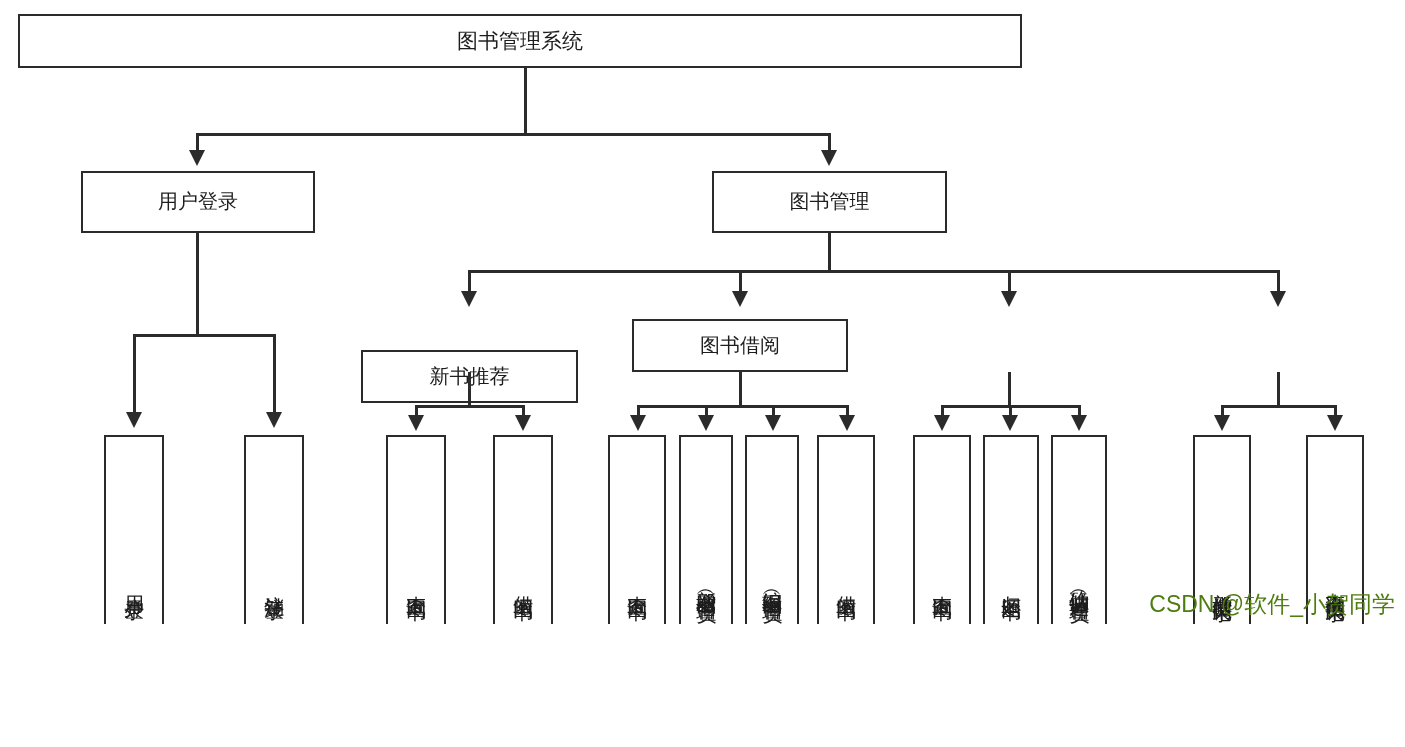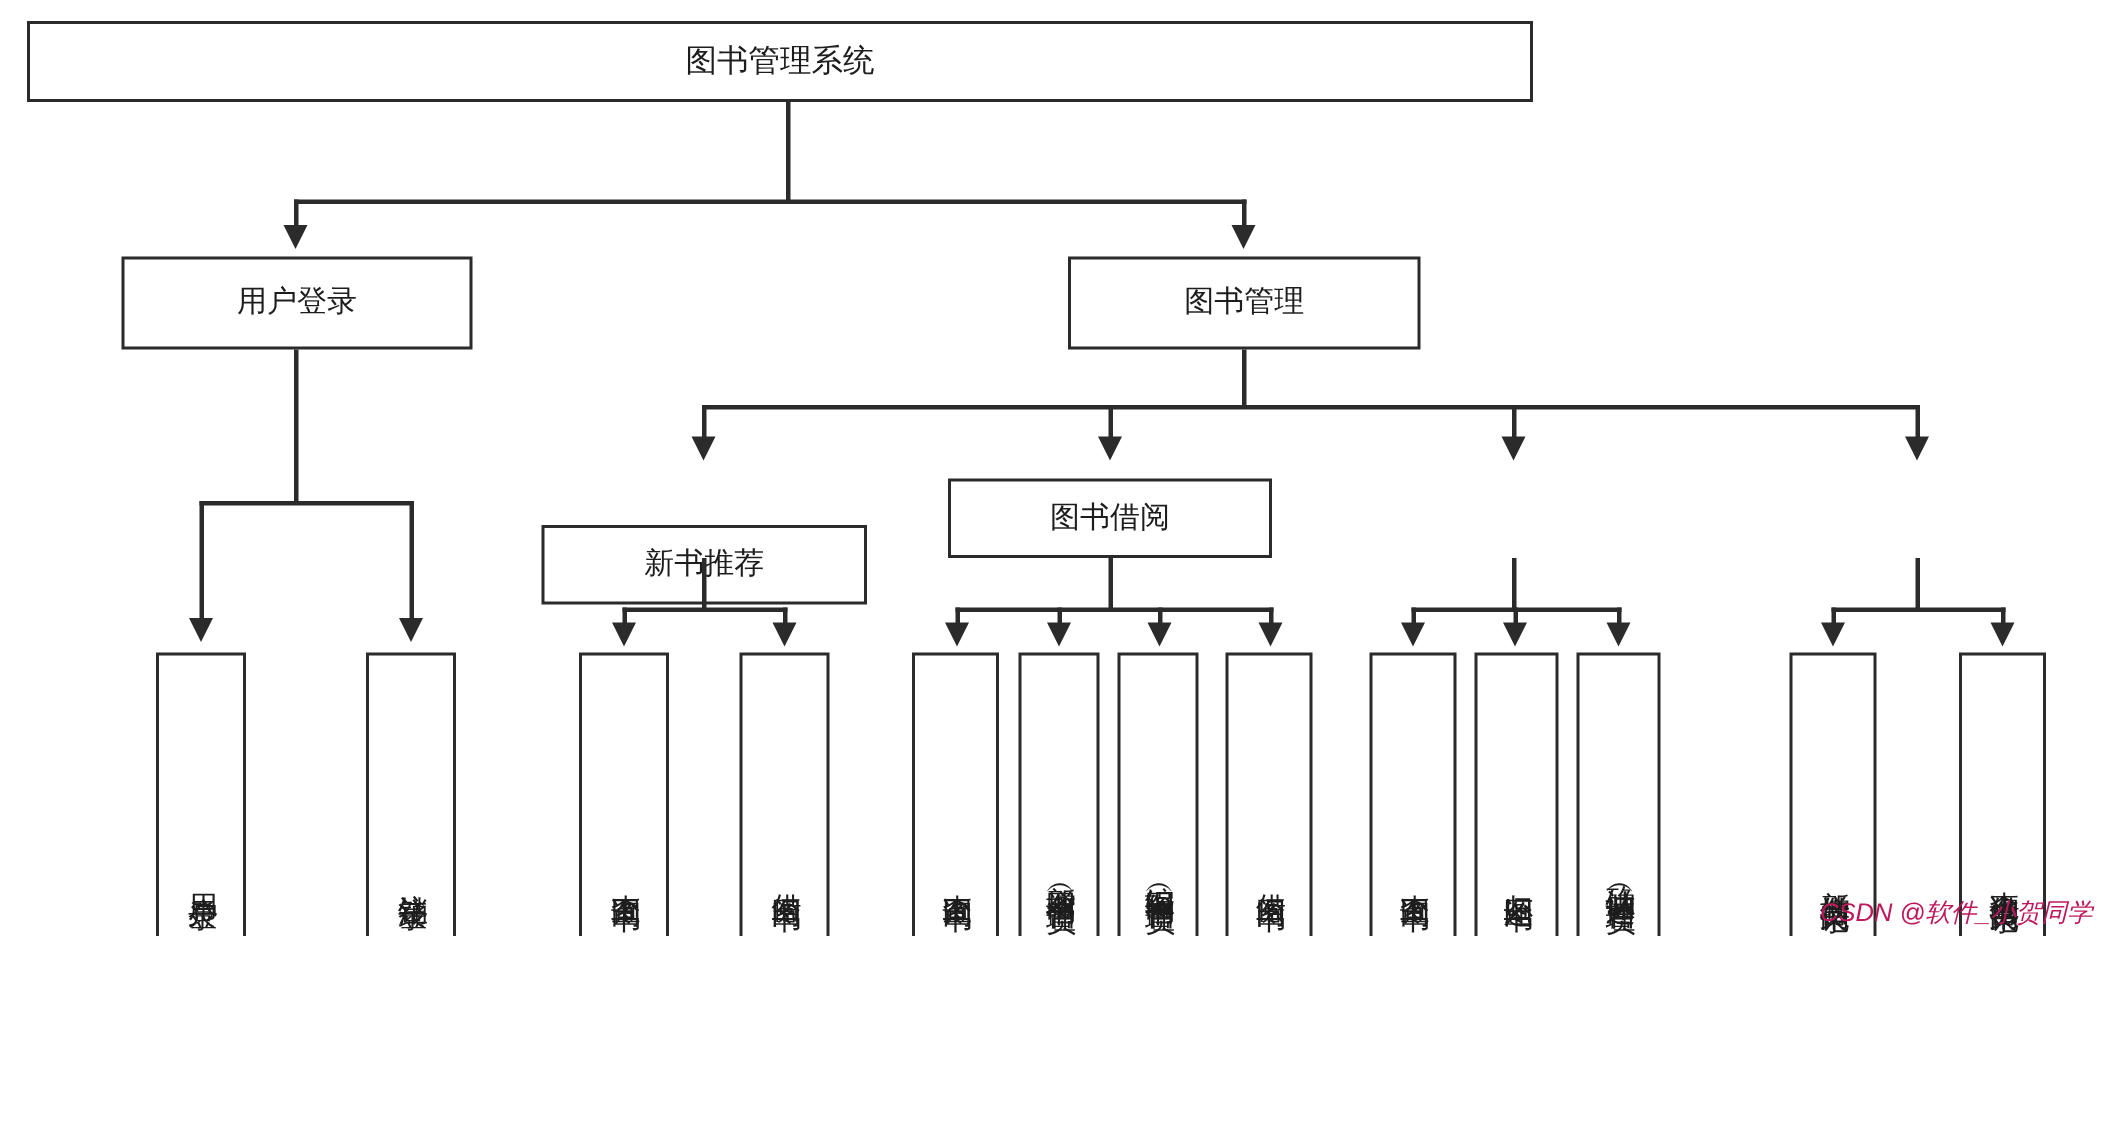--- a/index.html
+++ b/index.html
@@ -68,25 +68,24 @@
     height: 0;
     border-left: 8px solid transparent;
     border-right: 8px solid transparent;
     border-top: 16px solid #2b2b2b;
   }
   
   #watermark {
     position: absolute;
     right: 10px;
     bottom: 4px;
-    font-size: 17px;
-    color: #be185d;
+    font-size: 23px;
+    color: #4d7c0f;
     white-space: nowrap;
     user-select: none;
-    font-style: italic;
   }
 </style>
 </head>
 <body>
 
 <div id="canvas">
 
   <div class="node root" style="left:18px; top:14px; width:1004px; height:54px;">
     <span>图书管理系统</span>
   </div>

